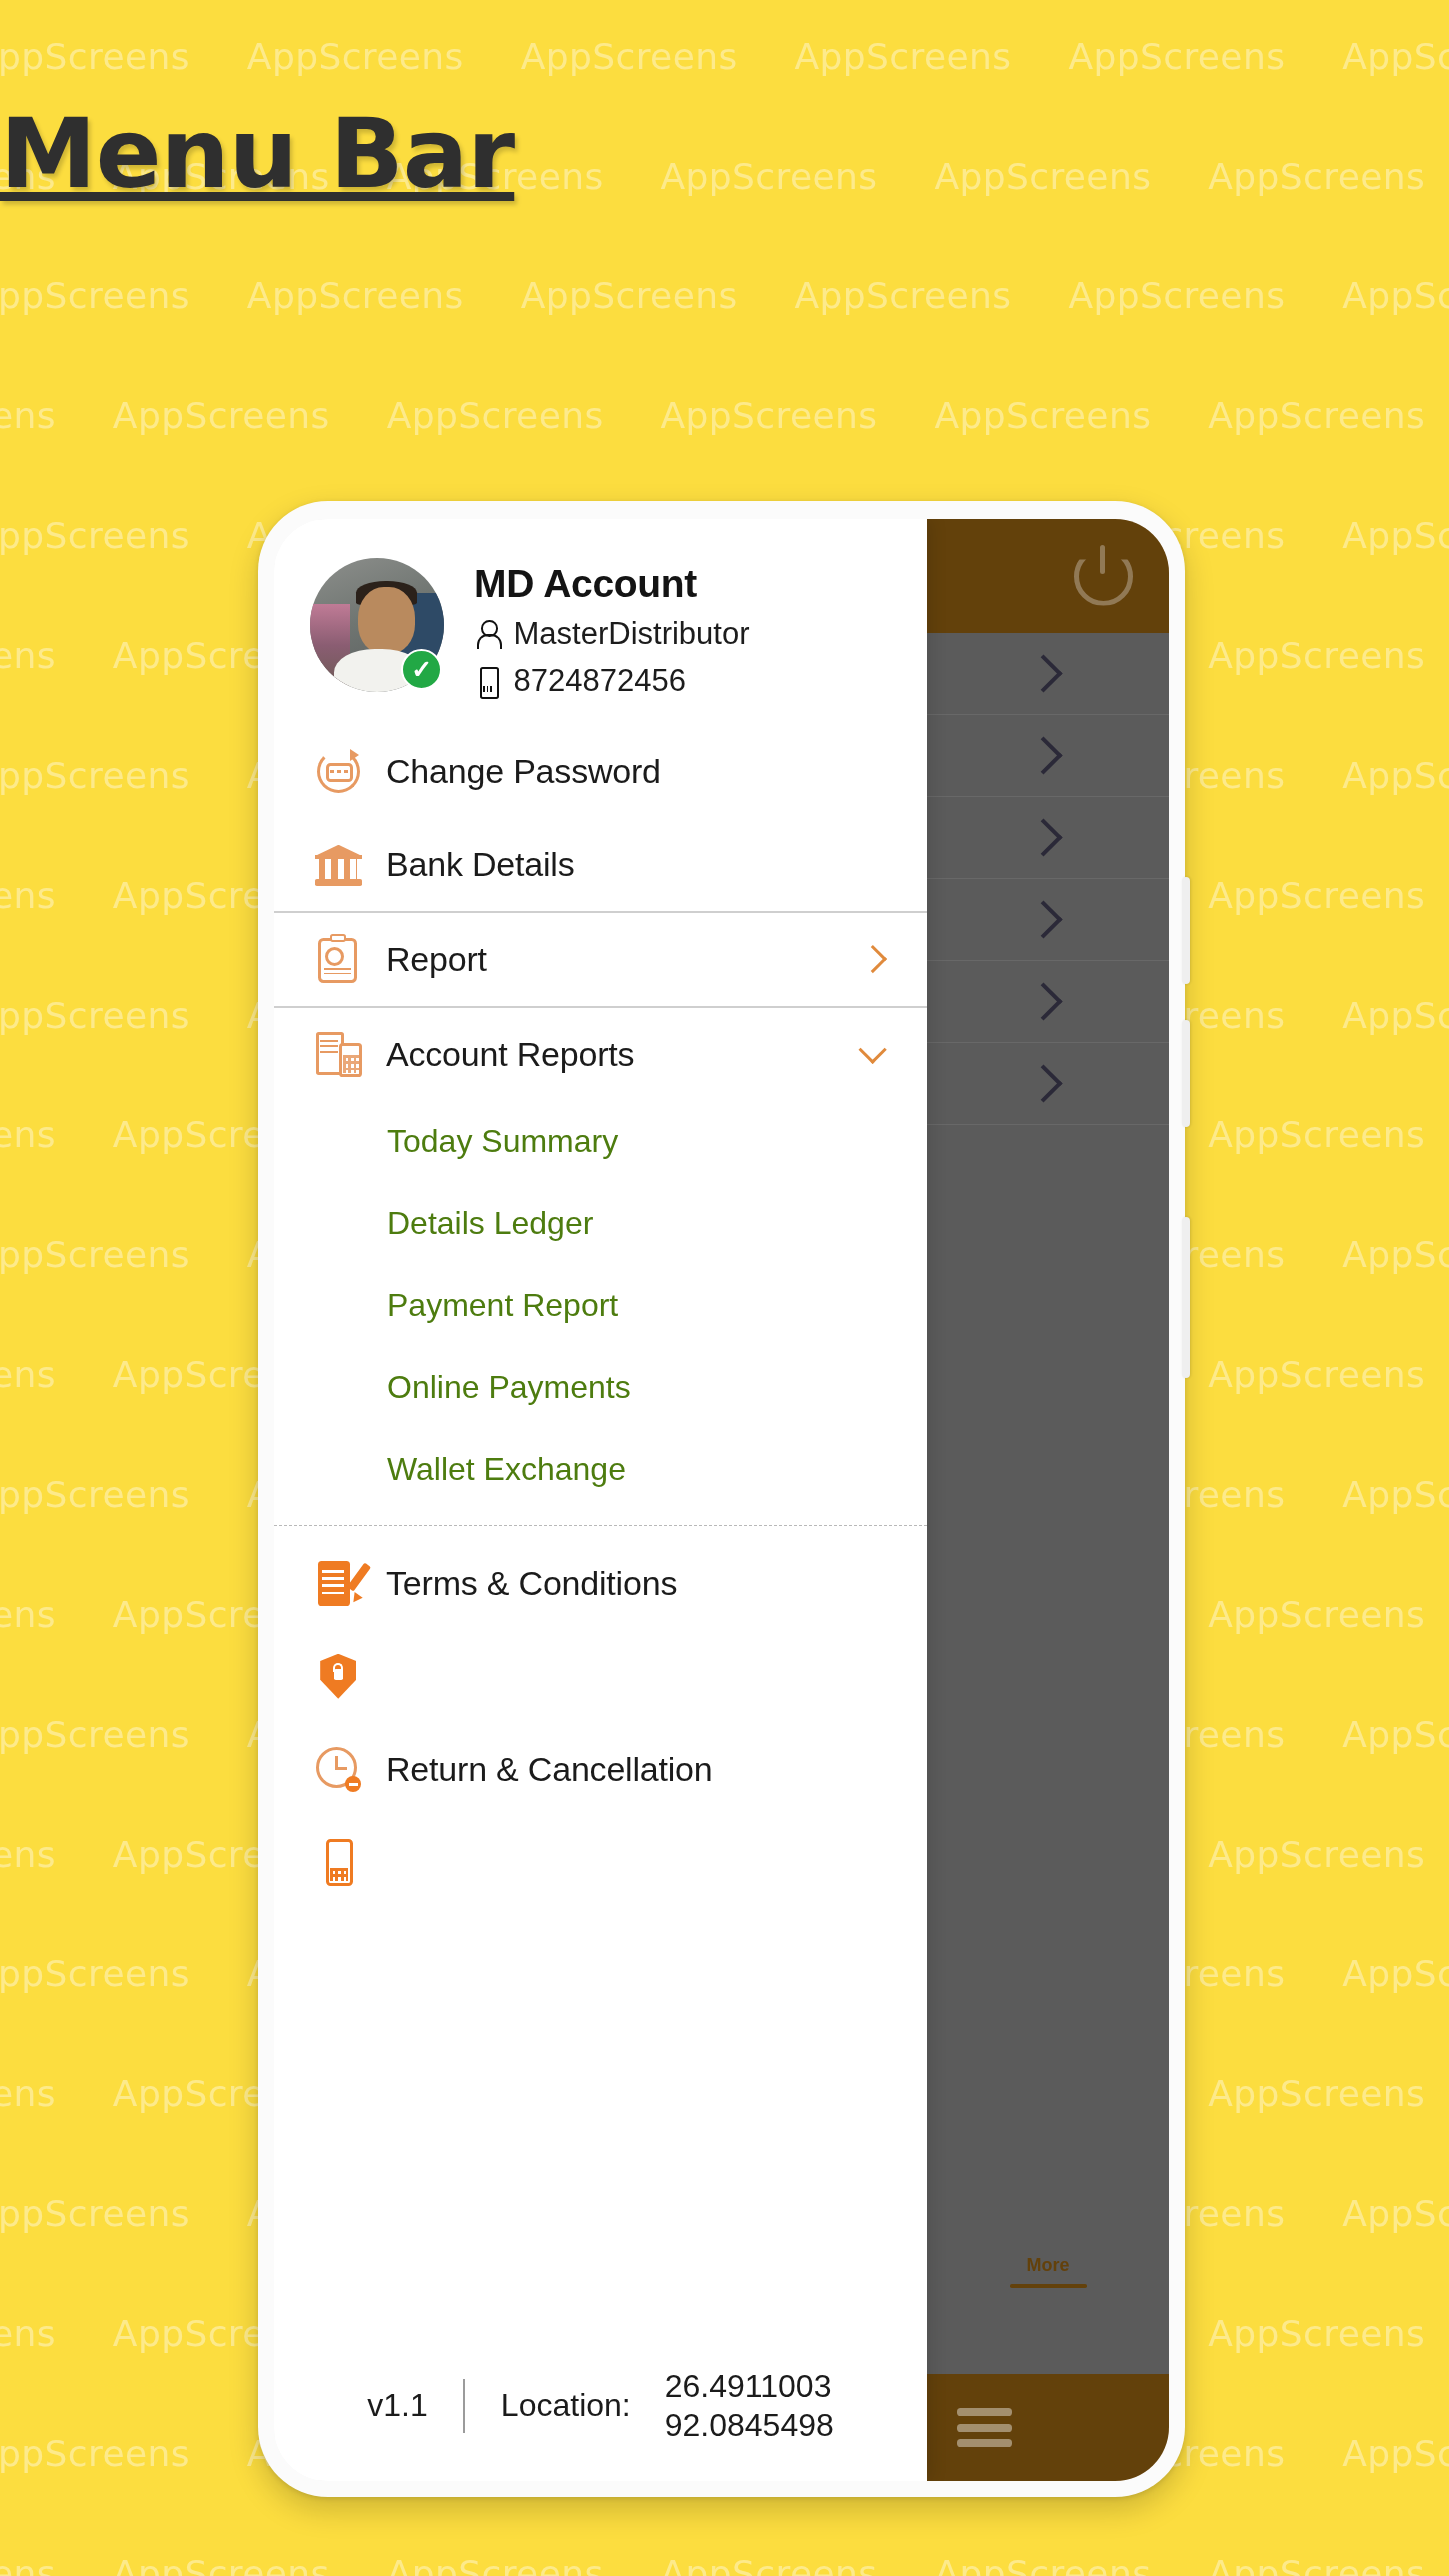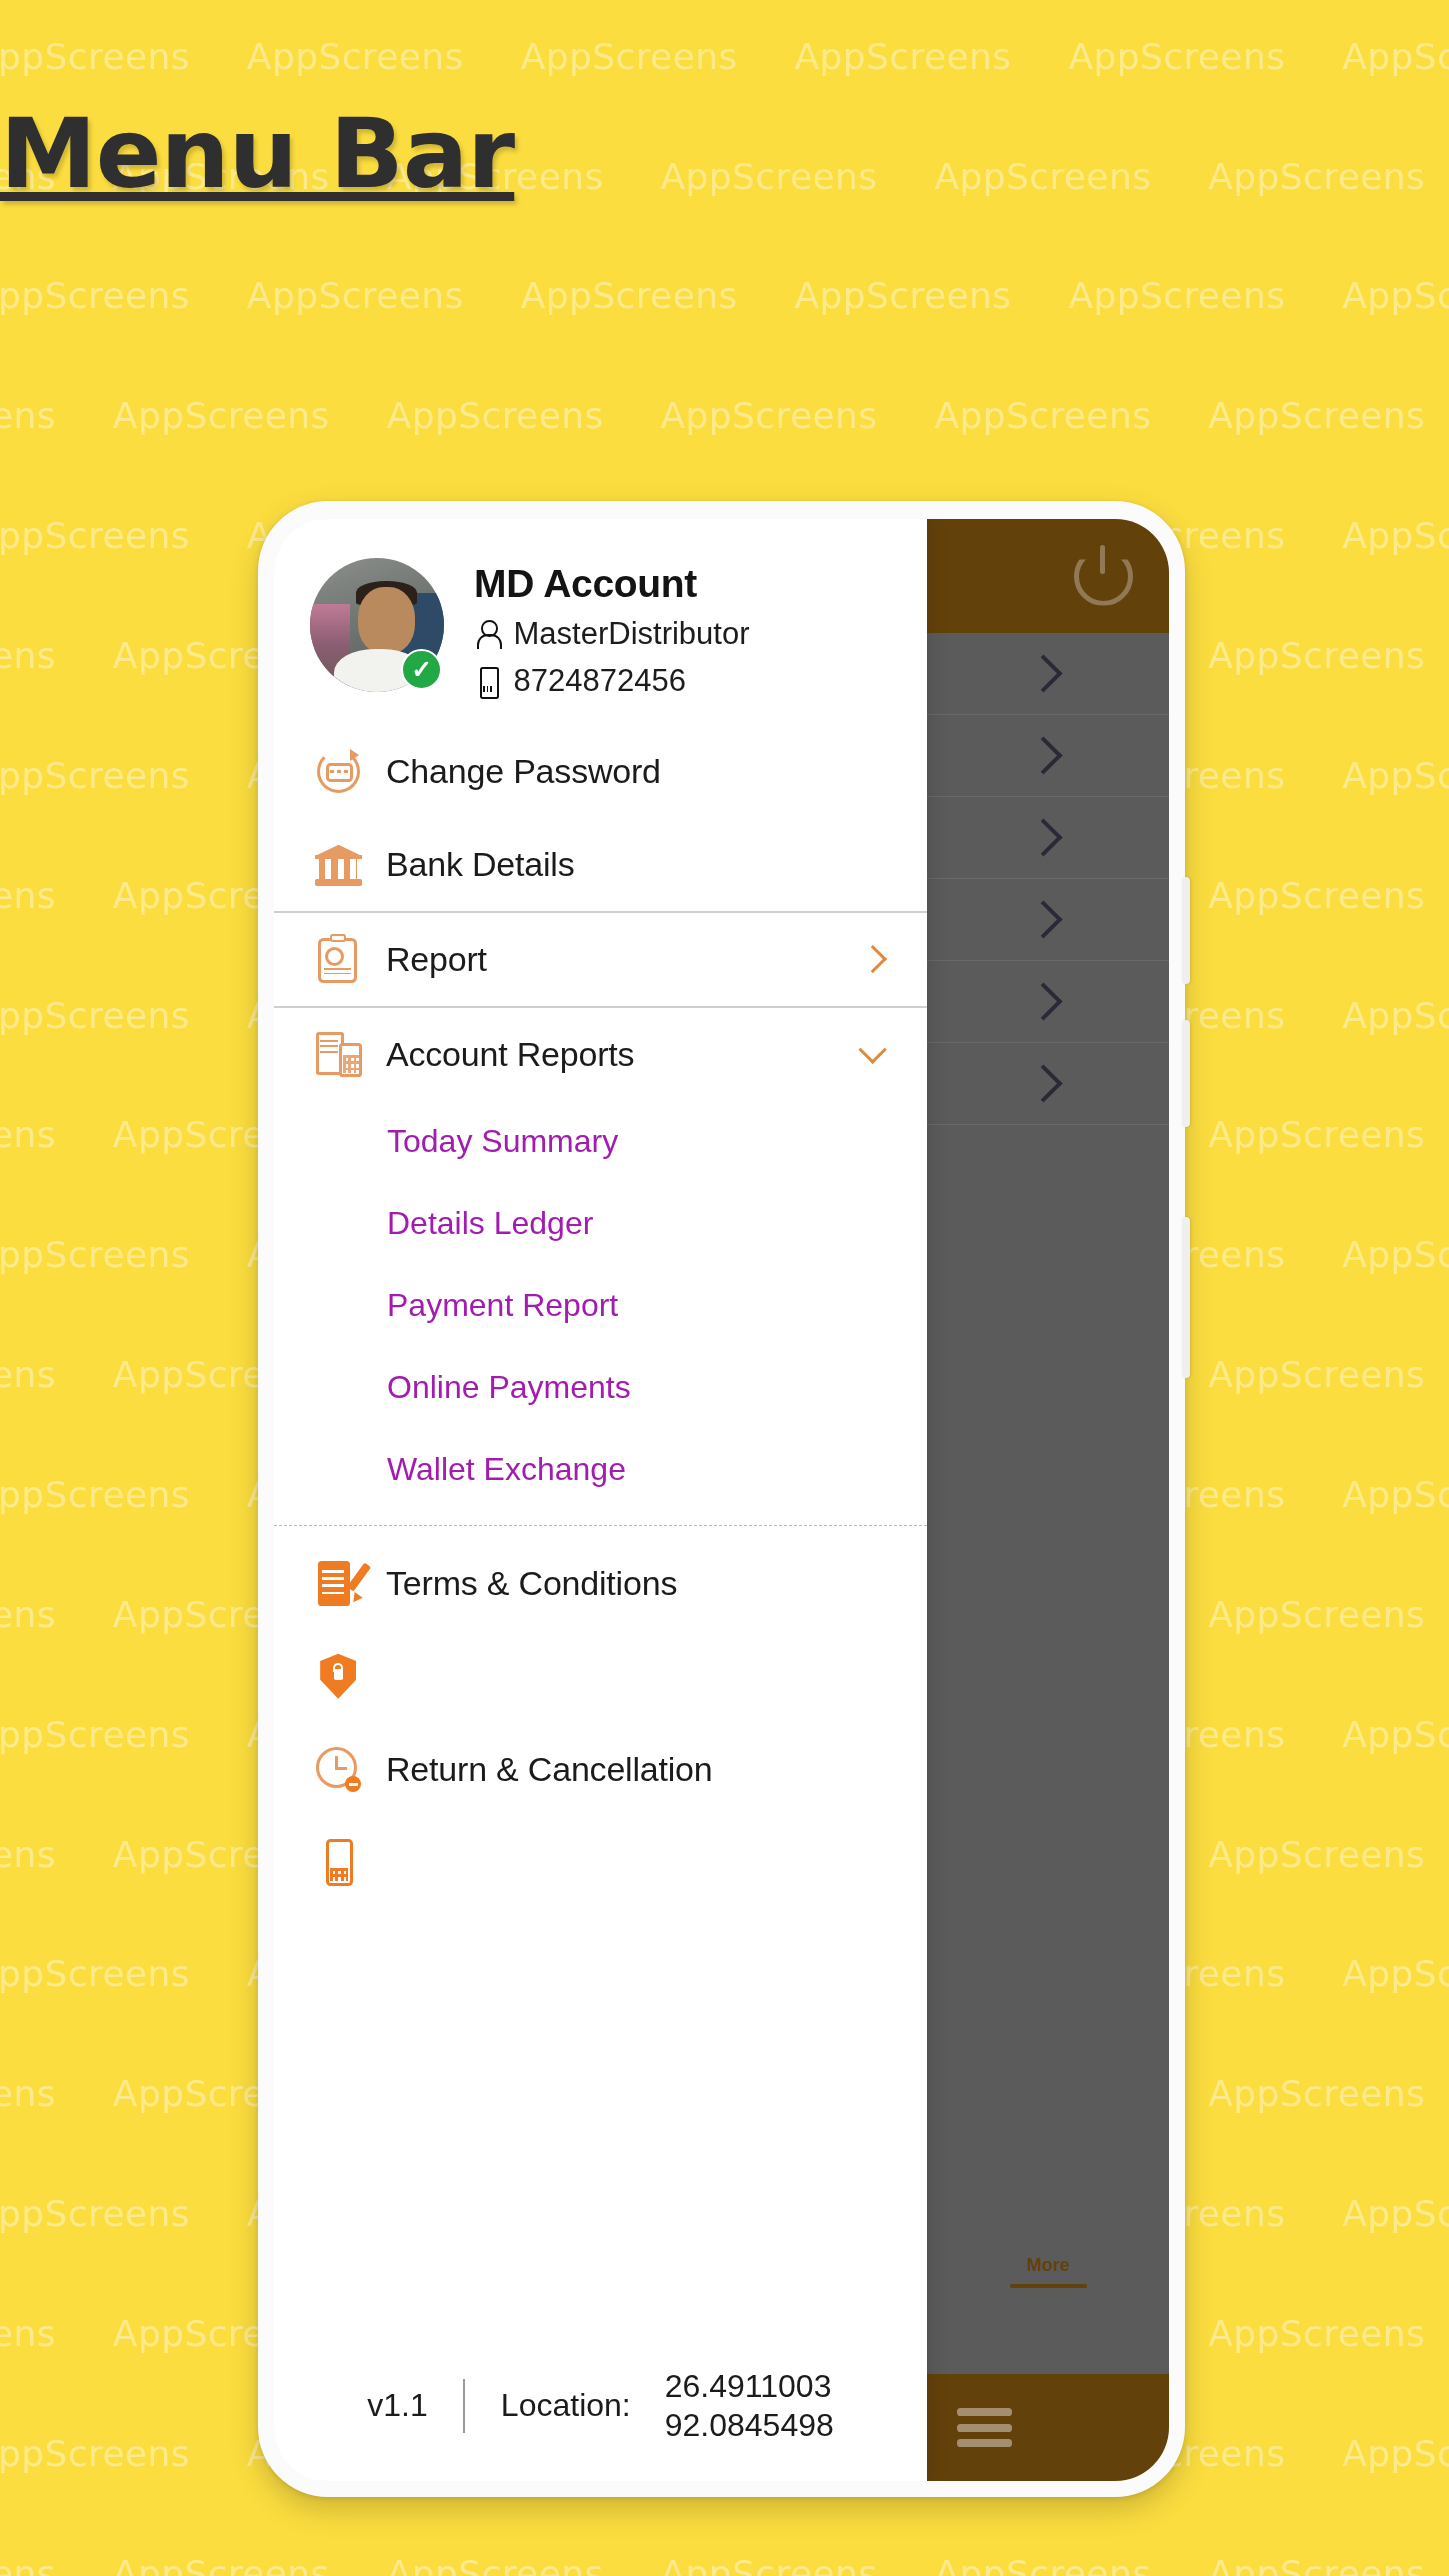--- a/index.html
+++ b/index.html
@@ -207,21 +207,21 @@
     border-right:3.6px solid #e08a3c; border-top:3.6px solid #e08a3c;
     transform:rotate(45deg); margin-right:14.3px;
   }
   .chev-down{
     width:19.7px; height:19.7px;
     border-right:3.6px solid #e08a3c; border-top:3.6px solid #e08a3c;
     transform:rotate(135deg); margin-right:14.3px; margin-bottom:9px;
   }
   .sub-item{
     height:82px; display:flex; align-items:center;
-    padding-left:113px; font-size:32px; color:#a21caf;
+    padding-left:113px; font-size:32px; color:#4d7c0f;
     cursor:pointer;
   }
   .divider{ height:1.8px; background:#cfcfcf; margin:0 0 0 0; }
   .divider.dashed{
     height:0; border-top:1.8px dashed #b9b9b9; background:none;
   }
 
   
   #drawer-footer{
     display:flex; align-items:center; justify-content:center;

